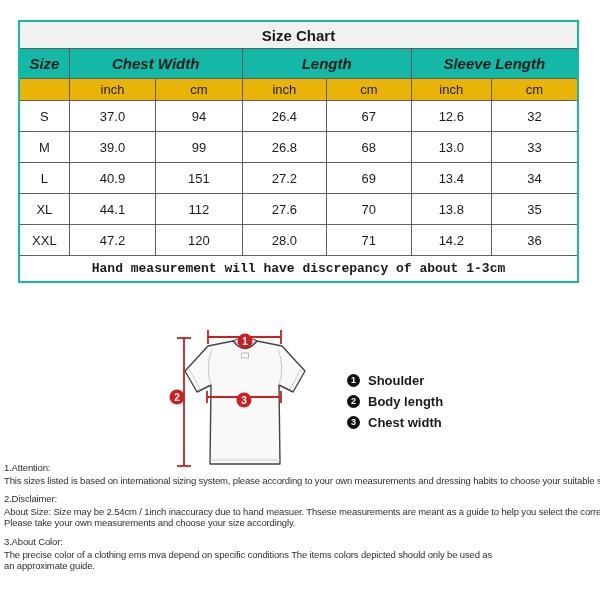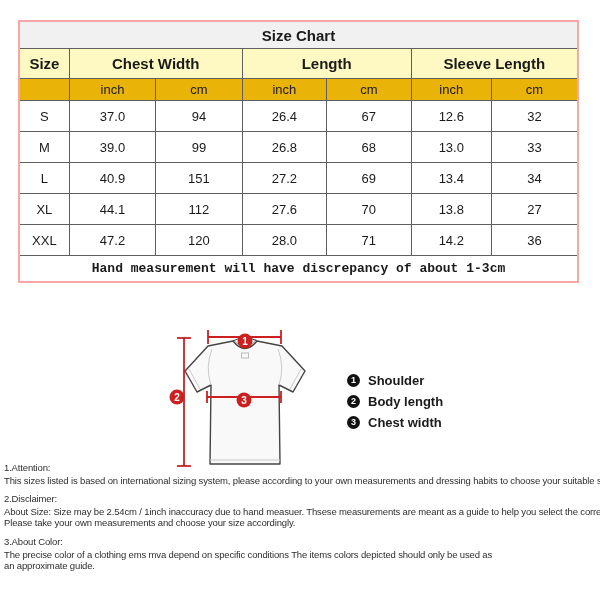--- a/index.html
+++ b/index.html
@@ -7,29 +7,29 @@
     width:600px;height:600px;position:relative;overflow:hidden;
     background:#ffffff;
     font-family:"Liberation Sans", sans-serif;
     color:#1a1a1a;
   }
 
   
   .table-wrap{position:absolute;left:18px;top:20px;width:561px;}
   table.size-chart{
     width:100%;border-collapse:collapse;table-layout:fixed;
-    border:2px solid #fca5a5;
+    border:2px solid #14b8a6;
   }
   table.size-chart td, table.size-chart th{
     border:1px solid #5f5f5f;
     text-align:center;vertical-align:middle;
     padding:0;overflow:hidden;white-space:nowrap;
   }
   tr.title-row td{height:26px;background:#f1f1f1;font-weight:bold;font-size:15px;}
-  tr.head-row th{height:29px;background:#fef9c3;font-weight:bold;font-size:15px;}
+  tr.head-row th{height:29px;background:#14b8a6;font-weight:bold;font-size:15px;font-style:italic;}
   tr.unit-row td{height:21px;background:#eab308;font-size:13px;}
   tr.data-row td{height:30px;background:#ffffff;font-size:13px;}
   tr.note-row td{
     background:#ffffff;
     font-family:"Liberation Mono", monospace;
     font-weight:bold;
   }
   tr.note-row.n1 td{height:24px;font-size:12px;}
   tr.note-row.n2 td{height:25px;font-size:13px;}
 
@@ -113,21 +113,21 @@
       <td>13.4</td>
       <td>34</td>
     </tr>
     <tr class="data-row">
       <td>XL</td>
       <td>44.1</td>
       <td>112</td>
       <td>27.6</td>
       <td>70</td>
       <td>13.8</td>
-      <td>27</td>
+      <td>35</td>
     </tr>
     <tr class="data-row">
       <td>XXL</td>
       <td>47.2</td>
       <td>120</td>
       <td>28.0</td>
       <td>71</td>
       <td>14.2</td>
       <td>36</td>
     </tr>

